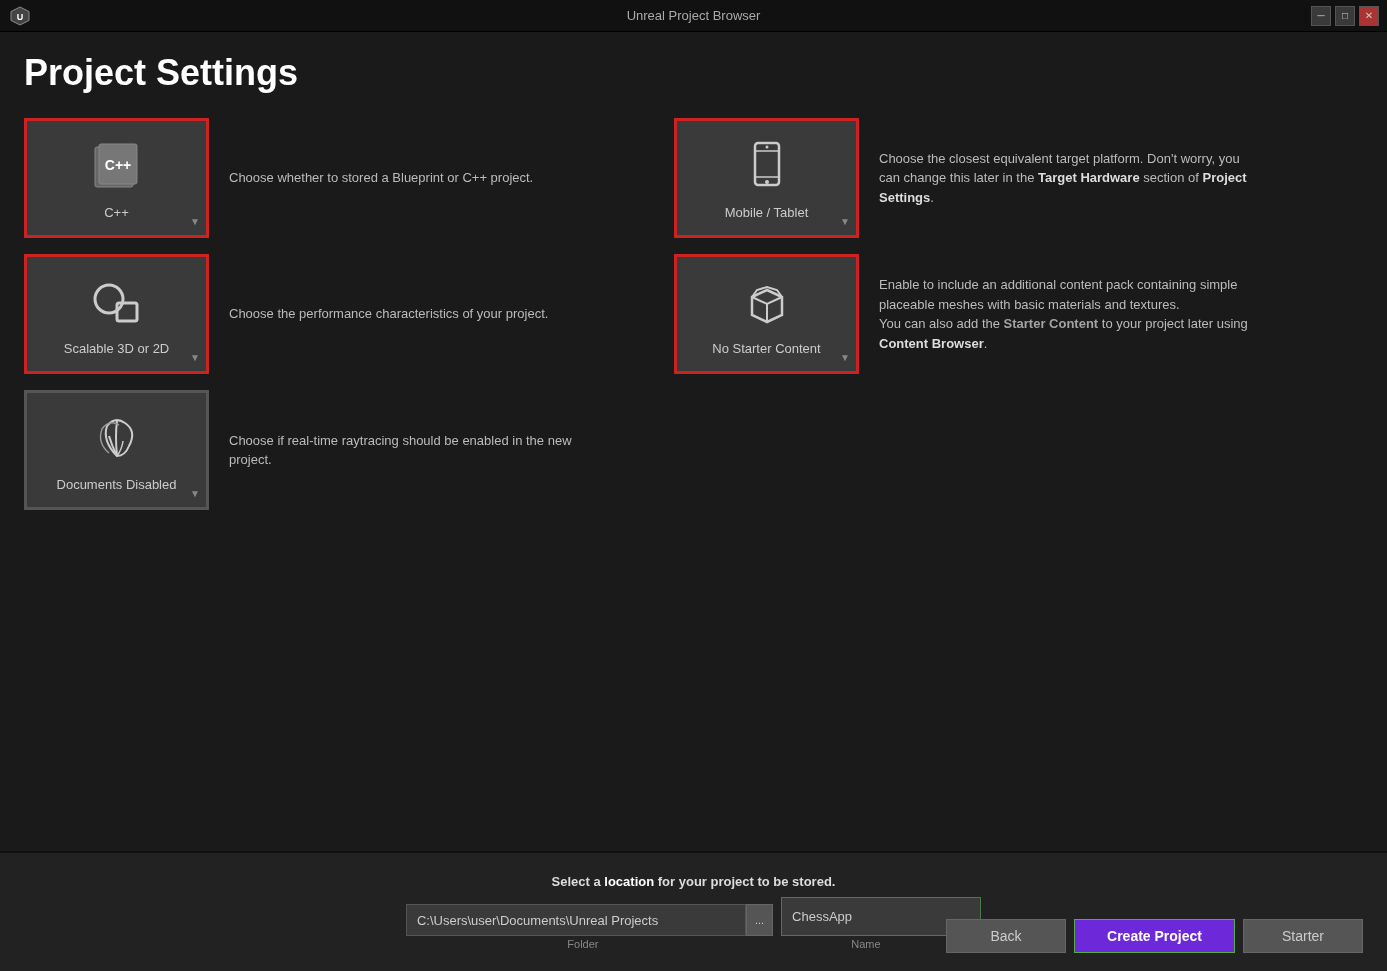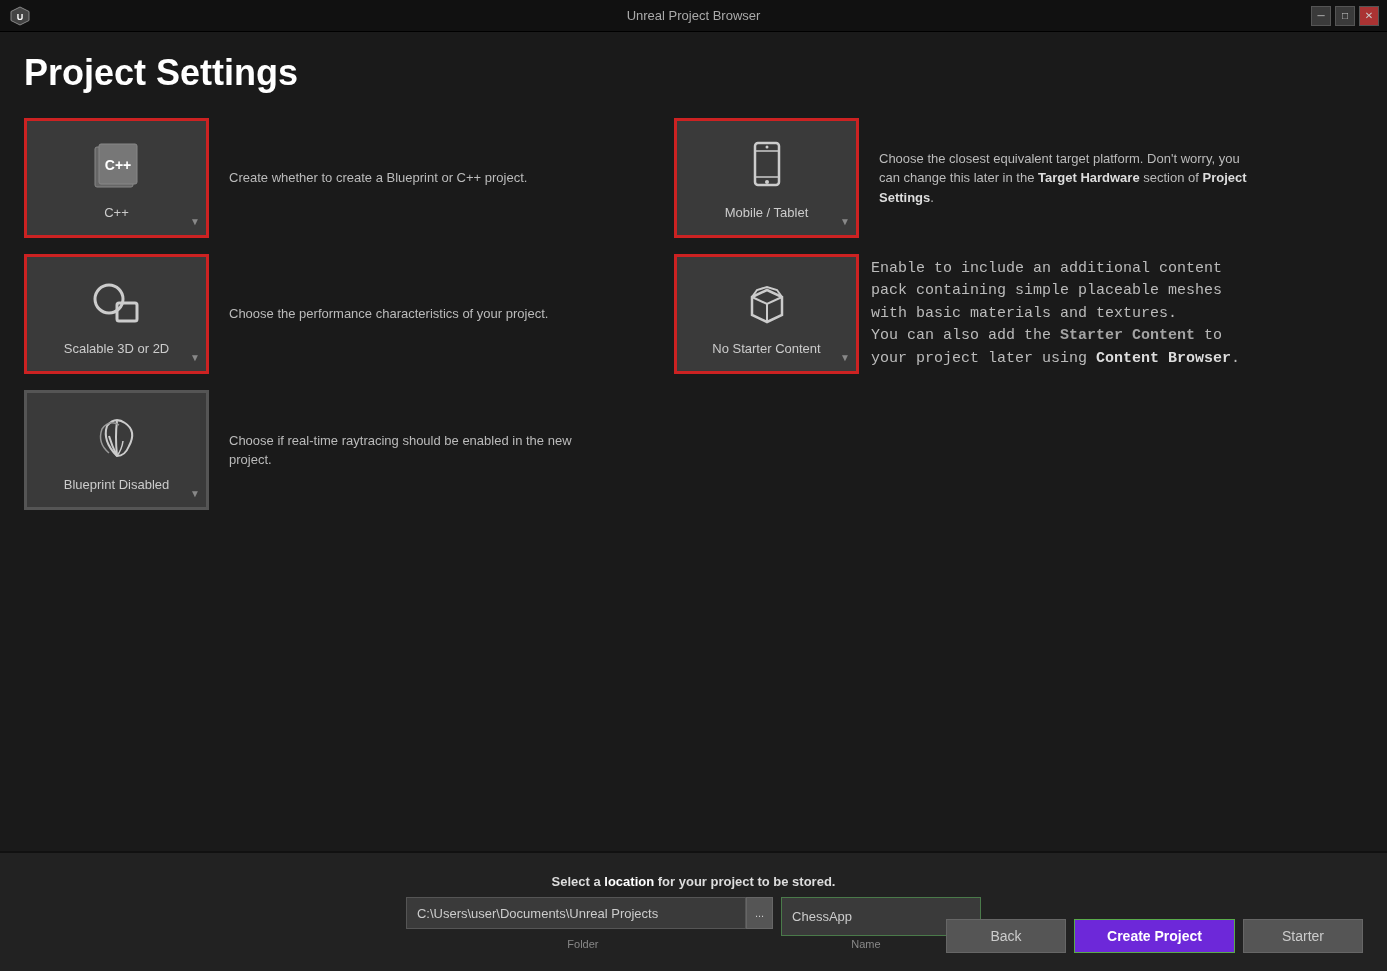--- a/index.html
+++ b/index.html
@@ -214,21 +214,21 @@
     
     svg { fill: #ccc; }
 
     .input-group {
       display: flex;
       flex-direction: column;
       align-items: flex-start;
     }
     .inputs-row {
       display: flex;
-      align-items: flex-start;
+      align-items: flex-end;
     }
     .field-names-row {
       display: flex;
       width: 100%;
       font-size: 11px;
       color: #888;
       margin-top: 2px;
       padding-left: 2px;
     }
     .folder-field-name {
@@ -272,21 +272,21 @@
             <svg viewBox="0 0 60 50" width="60" height="50">
 
               <rect x="8" y="5" width="38" height="40" rx="2" fill="#666" stroke="#888" stroke-width="1"></rect>
               <rect x="12" y="2" width="38" height="40" rx="2" fill="#777" stroke="#888" stroke-width="1"></rect>
               <text x="31" y="28" text-anchor="middle" fill="#fff" font-size="14" font-weight="bold">C++</text>
             </svg>
           </div>
           <span class="card-label">C++</span>
           <span class="dropdown-arrow">▼</span>
         </div>
-        <p class="setting-description">Create whether to create a Blueprint or C++ project.</p>
+        <p class="setting-description">Choose whether to stored a Blueprint or C++ project.</p>
       </div>
 
       <div class="setting-row">
         <div class="setting-card">
           <div class="card-icon">
             <svg viewBox="0 0 60 55" width="60" height="55">
 
               <circle cx="22" cy="24" r="14" fill="none" stroke="#ccc" stroke-width="3"></circle>
               <rect x="30" y="28" width="20" height="18" rx="2" fill="none" stroke="#ccc" stroke-width="3"></rect>
             </svg>
@@ -303,21 +303,21 @@
             <svg viewBox="0 0 60 55" width="60" height="55">
 
               <path d="M30 45 Q15 30 20 15 Q28 5 38 12 Q50 20 42 35 Q38 45 30 45Z" fill="none" stroke="#ccc" stroke-width="2"></path>
               <path d="M30 45 Q25 35 22 25" fill="none" stroke="#ccc" stroke-width="2"></path>
               <path d="M30 45 Q35 38 36 30" fill="none" stroke="#ccc" stroke-width="1.5"></path>
               <path d="M30 10 Q28 25 30 45" fill="none" stroke="#ccc" stroke-width="2"></path>
 
               <path d="M22 42 Q10 32 15 18 Q22 8 32 14" fill="none" stroke="#999" stroke-width="1.5"></path>
             </svg>
           </div>
-          <span class="card-label">Blueprint Disabled</span>
+          <span class="card-label">Documents Disabled</span>
           <span class="dropdown-arrow">▼</span>
         </div>
         <p class="setting-description">Choose if real-time raytracing should be enabled in the new project.</p>
       </div>
     </div>
 
     <div class="right-col">
 
       <div class="setting-row">
         <div class="setting-card">
@@ -348,21 +348,21 @@
               <path d="M15 22 L30 15 L45 22 L45 40 L30 47 L15 40 Z" fill="none" stroke="#ccc" stroke-width="2.5"></path>
               <path d="M15 22 L30 29 L45 22" fill="none" stroke="#ccc" stroke-width="2"></path>
               <line x1="30" y1="29" x2="30" y2="47" stroke="#ccc" stroke-width="2"></line>
 
               <path d="M15 22 L20 15 L30 12 L40 15 L45 22" fill="none" stroke="#ccc" stroke-width="2"></path>
             </svg>
           </div>
           <span class="card-label">No Starter Content</span>
           <span class="dropdown-arrow">▼</span>
         </div>
-        <p class="setting-description" style="font-size:15px; color:#bbb; line-height:1.5; margin-left:12px; max-width:380px;font-family:Liberation Mono, monospace;">
+        <p class="setting-description" style="font-size:13px; color:#bbb; line-height:1.5; margin-left:20px; max-width:380px;">
           Enable to include an additional content pack containing simple placeable meshes with basic materials and textures.<br>
           You can also add the <span style="font-weight:bold;color:#a3a3a3;">Starter Content</span> to your project later using <span style="font-weight:bold;color:#ddd;">Content Browser</span>.
         </p>
       </div>
     </div>
   </div>
 </div>
 
 <div class="bottom-bar">
   <div class="location-label">

